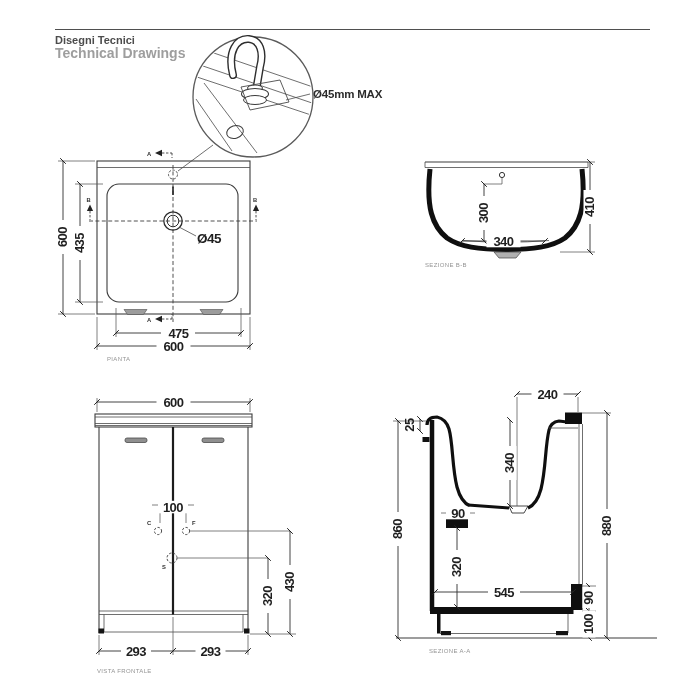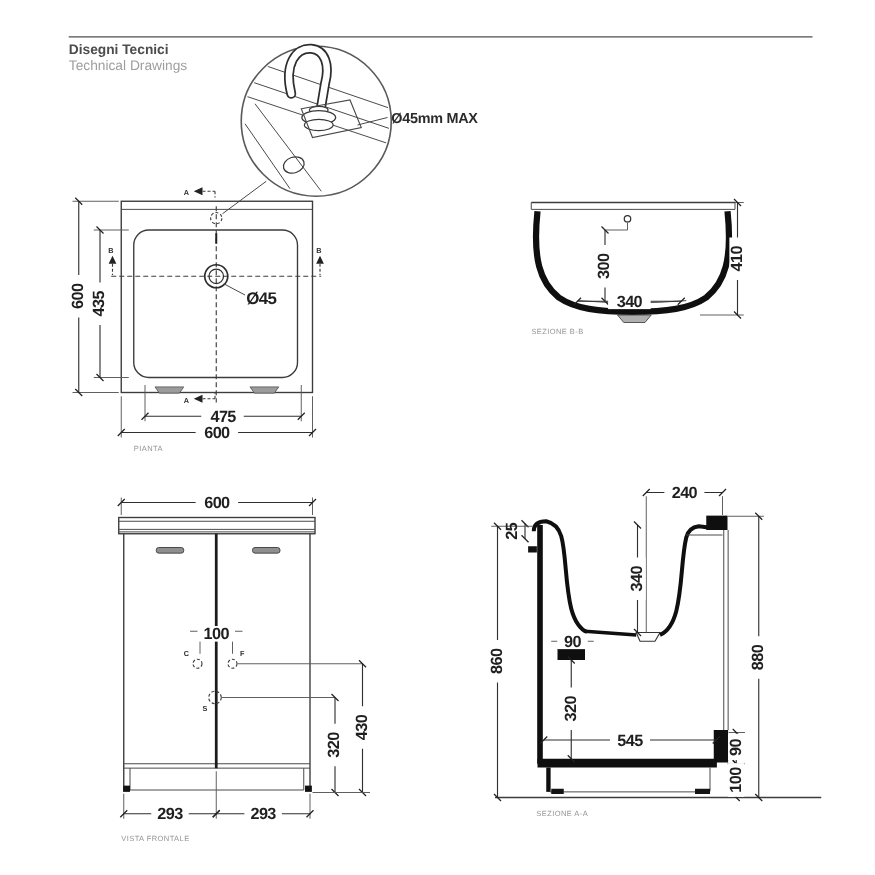--- a/index.html
+++ b/index.html
@@ -2,21 +2,21 @@
 <html><head>
 <meta charset="utf-8">
 <style>
   html,body{margin:0;padding:0;background:#fff;}
   .page{position:relative;width:700px;height:700px;background:#fff;overflow:hidden;
         font-family:"Liberation Sans", sans-serif;margin-top:21px;}
   .header-rule{position:absolute;left:55px;top:8px;width:595px;height:0;
                border-top:1px solid #4f4f4f;}
   .titles{position:absolute;left:55px;top:13px;line-height:13px;}
   .title-it{font-size:11px;font-weight:bold;color:#4c4c4c;}
-  .title-en{font-size:11px;color:#9e9e9e;}
+  .title-en{font-size:14px;color:#9e9e9e;font-weight:bold;}
   svg{position:absolute;left:0;top:0;}
   .thin{stroke:#3c3c3c;stroke-width:1.1;fill:none;}
   .thinner{stroke:#4a4a4a;stroke-width:.8;fill:none;}
   .thick{stroke:#0f0f0f;fill:none;}
   .dim{stroke:#2f2f2f;stroke-width:.9;fill:none;}
   .ext{stroke:#555;stroke-width:.75;fill:none;}
   .dash{stroke:#3c3c3c;stroke-width:.9;fill:none;stroke-dasharray:4 2.4;}
   .dashf{stroke:#3c3c3c;stroke-width:.9;fill:none;stroke-dasharray:2.4 1.6;}
   .wbg{fill:#fff;}
   text{font-family:"Liberation Sans", sans-serif;}

